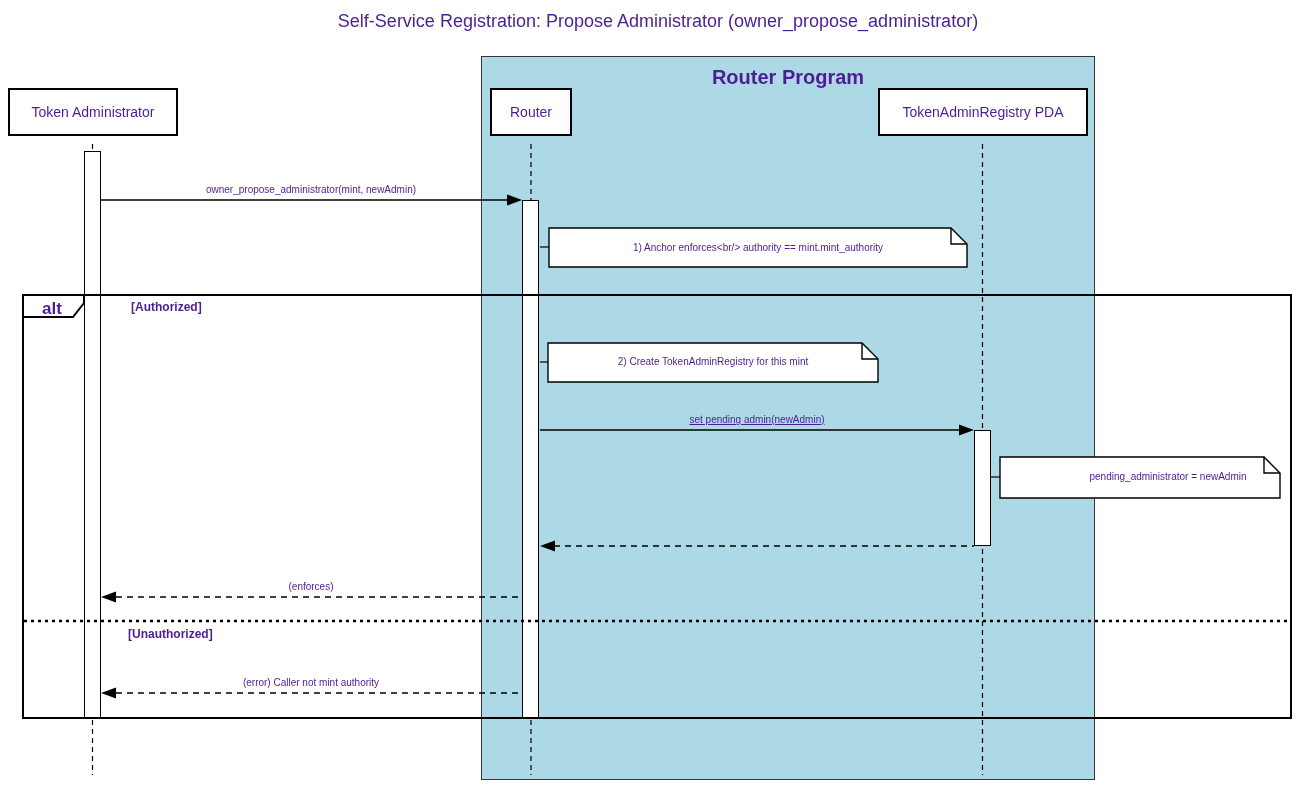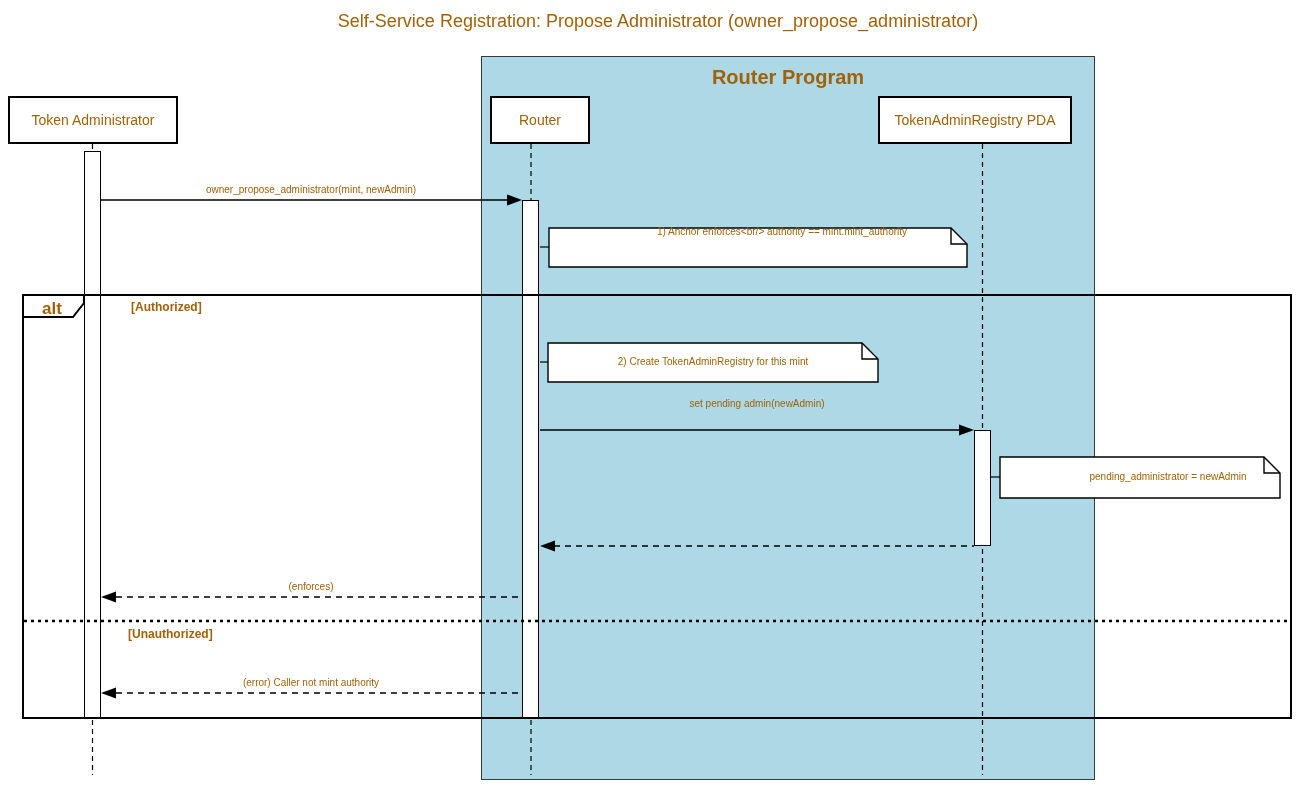--- a/index.html
+++ b/index.html
@@ -1,36 +1,36 @@
 <!DOCTYPE html>
 <html><head>
 <meta charset="utf-8">
 <style>
   html,body{margin:0;padding:0;background:#fff;}
   .canvas{
     position:relative;width:1315px;height:790px;background:#ffffff;
-    font-family:"Liberation Sans","DejaVu Sans",sans-serif;color:#a16207;overflow:hidden;
+    font-family:"Liberation Sans","DejaVu Sans",sans-serif;color:#4c1d95;overflow:hidden;
   }
   .layer{position:absolute;left:0;top:0;pointer-events:none;}
   .program-box{
     position:absolute;left:481px;top:56px;width:614px;height:724px;
     background:#ADD8E6;border:1px solid #383838;box-sizing:border-box;
   }
   .program-label{
     position:absolute;left:788px;top:66px;transform:translateX(-50%);
     font-size:20px;font-weight:bold;white-space:nowrap;
   }
   .actor{
-    position:absolute;top:96px;height:48px;background:#ffffff;border:2px solid #000;
+    position:absolute;top:88px;height:48px;background:#ffffff;border:2px solid #000;
     box-sizing:border-box;display:flex;align-items:center;justify-content:center;
     font-size:14px;white-space:nowrap;text-align:right;
   }
   .actor-admin{left:8px;width:170px;}
-  .actor-router{left:490px;width:100px;}
-  .actor-pda{left:878px;width:194px;}
+  .actor-router{left:490px;width:82px;}
+  .actor-pda{left:878px;width:210px;}
   .activation{
     position:absolute;width:17px;background:#ffffff;border:1.5px solid #000;box-sizing:border-box;
   }
   .act-admin{left:84px;top:151px;height:567px;}
   .act-router{left:522px;top:200px;height:518px;}
   .act-pda{left:974px;top:430px;height:116px;}
   .lbl{position:absolute;white-space:nowrap;font-size:10px;line-height:16px;}
   .center{transform:translateX(-50%);}
   .title{position:absolute;left:658px;top:11px;transform:translateX(-50%);
     font-size:18px;white-space:nowrap;}
@@ -116,21 +116,21 @@
       <path d="M1000,457 L1264,457 L1280,473 L1280,498 L1000,498 Z" fill="#fff" stroke="#000" stroke-width="1.4"></path>
       <path d="M1264,457 L1264,473 L1280,473" fill="none" stroke="#000" stroke-width="1.4"></path>
     </g>
   </svg>
 
   <div class="alt-op">alt</div>
   <div class="guard" style="left:103px;top:300px;">[Authorized]</div>
   <div class="guard" style="left:100px;top:627px;">[Unauthorized]</div>
 
   <div class="lbl center" style="left:311px;top:182px;">owner_propose_administrator(mint, newAdmin)</div>
-  <div class="lbl center" style="left:757px;top:396px;">set pending admin(newAdmin)</div>
+  <div class="lbl center" style="left:757px;top:412px;text-decoration:underline;">set pending admin(newAdmin)</div>
   <div class="lbl center" style="left:311px;top:579px;">(enforces)</div>
   <div class="lbl center" style="left:311px;top:675px;">(error) Caller not mint authority</div>
 
-  <div class="lbl center" style="left:758px;top:224px;margin-left:24px;">1) Anchor enforces&lt;br/&gt; authority == mint.mint_authority</div>
+  <div class="lbl center" style="left:758px;top:240px;">1) Anchor enforces&lt;br/&gt; authority == mint.mint_authority</div>
   <div class="lbl center" style="left:713px;top:354px;">2) Create TokenAdminRegistry for this mint</div>
   <div class="lbl center" style="left:1140px;top:469px;margin-left:28px;">pending_administrator = newAdmin</div>
 
 </div>
 
 </body></html>

